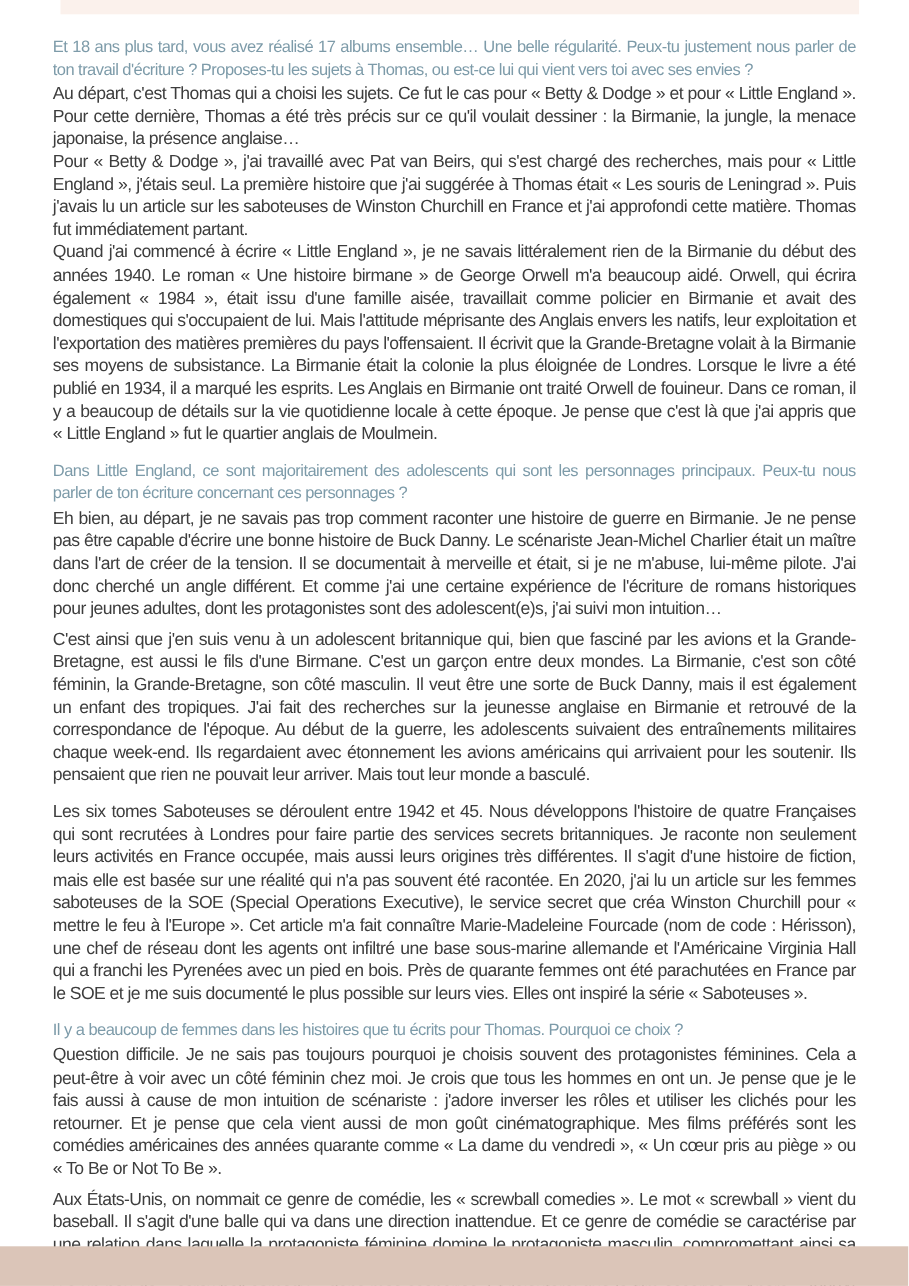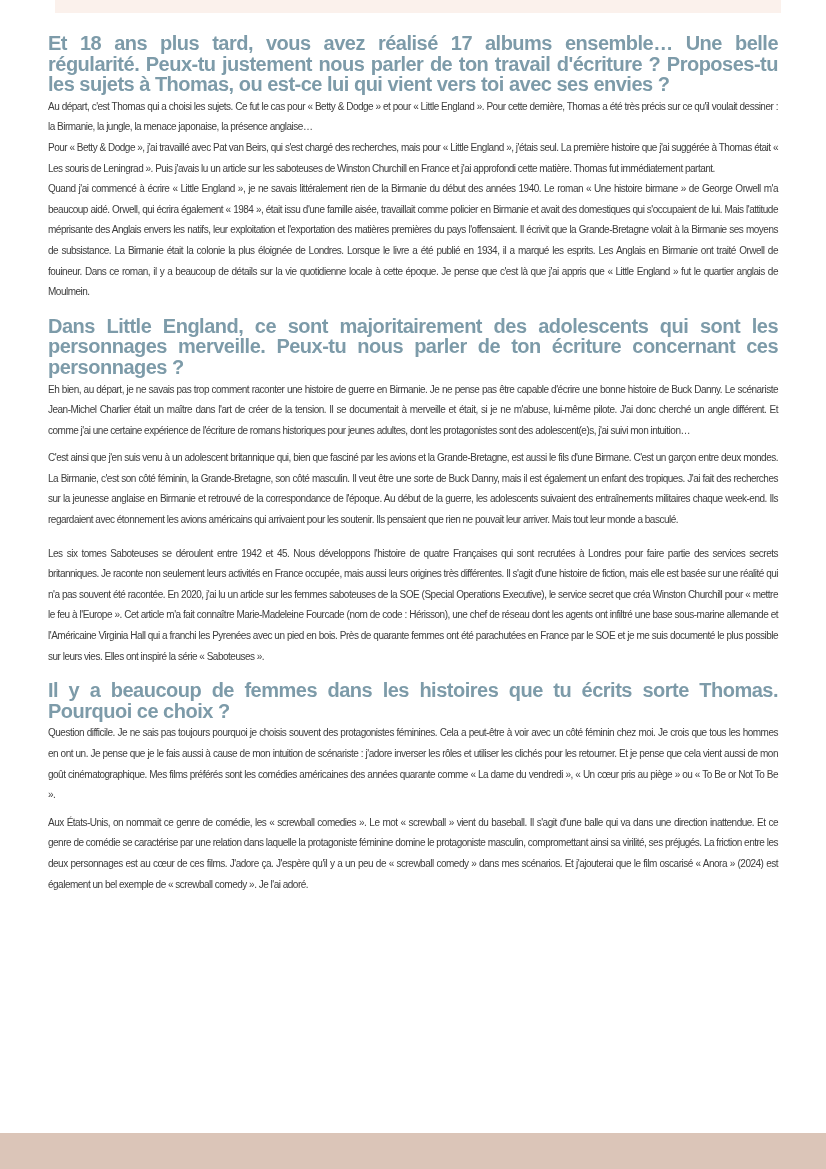--- a/index.html
+++ b/index.html
@@ -24,30 +24,30 @@
     background: var(--bottom-strip, #dbc5b8);
   }
   .content {
     position: absolute;
     top: 33px; left: 48px;
     width: 730px;
   }
   .section { margin: 0 0 13px 0; }
   .question {
     margin: 0 0 2px 0;
-    font-size: 20px;
+    font-size: 15px;
     line-height: 20.6px;
     letter-spacing: -0.5px;
-    font-weight: bold;
+    font-weight: normal;
     color: var(--question, #7d9ba9);
     text-align: justify;
   }
   .para {
     margin: 0;
-    font-size: 10px;
+    font-size: 16px;
     line-height: 20.6px;
     letter-spacing: -0.5px;
     color: var(--body, #3d3d3d);
     text-align: justify;
   }
   .para.gap { margin-top: 7px; }
 </style>
 </head>
 <body>
 
@@ -58,31 +58,31 @@
   <div class="content">
 
     <div class="section">
       <p class="question">Et 18 ans plus tard, vous avez réalisé 17 albums ensemble… Une belle régularité. Peux-tu justement nous parler de ton travail d'écriture ? Proposes-tu les sujets à Thomas, ou est-ce lui qui vient vers toi avec ses envies ?</p>
       <p class="para">Au départ, c'est Thomas qui a choisi les sujets. Ce fut le cas pour « Betty &amp; Dodge » et pour « Little England ». Pour cette dernière, Thomas a été très précis sur ce qu'il voulait dessiner : la Birmanie, la jungle, la menace japonaise, la présence anglaise…</p>
       <p class="para">Pour « Betty &amp; Dodge », j'ai travaillé avec Pat van Beirs, qui s'est chargé des recherches, mais pour « Little England », j'étais seul. La première histoire que j'ai suggérée à Thomas était « Les souris de Leningrad ». Puis j'avais lu un article sur les saboteuses de Winston Churchill en France et j'ai approfondi cette matière. Thomas fut immédiatement partant.</p>
       <p class="para">Quand j'ai commencé à écrire « Little England », je ne savais littéralement rien de la Birmanie du début des années 1940. Le roman « Une histoire birmane » de George Orwell m'a beaucoup aidé. Orwell, qui écrira également « 1984 », était issu d'une famille aisée, travaillait comme policier en Birmanie et avait des domestiques qui s'occupaient de lui. Mais l'attitude méprisante des Anglais envers les natifs, leur exploitation et l'exportation des matières premières du pays l'offensaient. Il écrivit que la Grande-Bretagne volait à la Birmanie ses moyens de subsistance. La Birmanie était la colonie la plus éloignée de Londres. Lorsque le livre a été publié en 1934, il a marqué les esprits. Les Anglais en Birmanie ont traité Orwell de fouineur. Dans ce roman, il y a beaucoup de détails sur la vie quotidienne locale à cette époque. Je pense que c'est là que j'ai appris que « Little England » fut le quartier anglais de Moulmein.</p>
     </div>
 
     <div class="section">
-      <p class="question">Dans Little England, ce sont majoritairement des adolescents qui sont les personnages merveille. Peux-tu nous parler de ton écriture concernant ces personnages ?</p>
+      <p class="question">Dans Little England, ce sont majoritairement des adolescents qui sont les personnages principaux. Peux-tu nous parler de ton écriture concernant ces personnages ?</p>
       <p class="para">Eh bien, au départ, je ne savais pas trop comment raconter une histoire de guerre en Birmanie. Je ne pense pas être capable d'écrire une bonne histoire de Buck Danny. Le scénariste Jean-Michel Charlier était un maître dans l'art de créer de la tension. Il se documentait à merveille et était, si je ne m'abuse, lui-même pilote. J'ai donc cherché un angle différent. Et comme j'ai une certaine expérience de l'écriture de romans historiques pour jeunes adultes, dont les protagonistes sont des adolescent(e)s, j'ai suivi mon intuition…</p>
       <p class="para gap">C'est ainsi que j'en suis venu à un adolescent britannique qui, bien que fasciné par les avions et la Grande-Bretagne, est aussi le fils d'une Birmane. C'est un garçon entre deux mondes. La Birmanie, c'est son côté féminin, la Grande-Bretagne, son côté masculin. Il veut être une sorte de Buck Danny, mais il est également un enfant des tropiques. J'ai fait des recherches sur la jeunesse anglaise en Birmanie et retrouvé de la correspondance de l'époque. Au début de la guerre, les adolescents suivaient des entraînements militaires chaque week-end. Ils regardaient avec étonnement les avions américains qui arrivaient pour les soutenir. Ils pensaient que rien ne pouvait leur arriver. Mais tout leur monde a basculé.</p>
     </div>
 
     <div class="section">
       <p class="para">Les six tomes Saboteuses se déroulent entre 1942 et 45. Nous développons l'histoire de quatre Françaises qui sont recrutées à Londres pour faire partie des services secrets britanniques. Je raconte non seulement leurs activités en France occupée, mais aussi leurs origines très différentes. Il s'agit d'une histoire de fiction, mais elle est basée sur une réalité qui n'a pas souvent été racontée. En 2020, j'ai lu un article sur les femmes saboteuses de la SOE (Special Operations Executive), le service secret que créa Winston Churchill pour « mettre le feu à l'Europe ». Cet article m'a fait connaître Marie-Madeleine Fourcade (nom de code : Hérisson), une chef de réseau dont les agents ont infiltré une base sous-marine allemande et l'Américaine Virginia Hall qui a franchi les Pyrenées avec un pied en bois. Près de quarante femmes ont été parachutées en France par le SOE et je me suis documenté le plus possible sur leurs vies. Elles ont inspiré la série « Saboteuses ».</p>
     </div>
 
     <div class="section">
-      <p class="question">Il y a beaucoup de femmes dans les histoires que tu écrits sorte Thomas. Pourquoi ce choix ?</p>
+      <p class="question">Il y a beaucoup de femmes dans les histoires que tu écrits pour Thomas. Pourquoi ce choix ?</p>
       <p class="para">Question difficile. Je ne sais pas toujours pourquoi je choisis souvent des protagonistes féminines. Cela a peut-être à voir avec un côté féminin chez moi. Je crois que tous les hommes en ont un. Je pense que je le fais aussi à cause de mon intuition de scénariste : j'adore inverser les rôles et utiliser les clichés pour les retourner. Et je pense que cela vient aussi de mon goût cinématographique. Mes films préférés sont les comédies américaines des années quarante comme « La dame du vendredi », « Un cœur pris au piège » ou « To Be or Not To Be ».</p>
       <p class="para gap">Aux États-Unis, on nommait ce genre de comédie, les « screwball comedies ». Le mot « screwball » vient du baseball. Il s'agit d'une balle qui va dans une direction inattendue. Et ce genre de comédie se caractérise par une relation dans laquelle la protagoniste féminine domine le protagoniste masculin, compromettant ainsi sa virilité, ses préjugés. La friction entre les deux personnages est au cœur de ces films. J'adore ça. J'espère qu'il y a un peu de « screwball comedy » dans mes scénarios. Et j'ajouterai que le film oscarisé « Anora » (2024) est également un bel exemple de « screwball comedy ». Je l'ai adoré.</p>
     </div>
 
   </div>
 
   <div class="bottom-strip"></div>
 
 </div>
 

